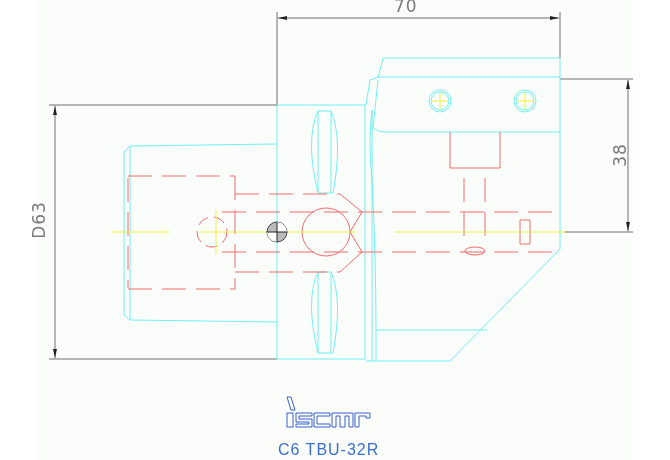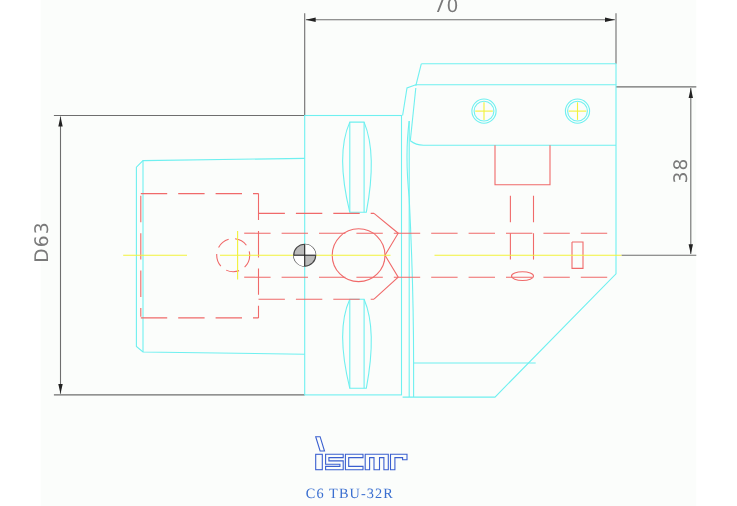--- a/index.html
+++ b/index.html
@@ -3,21 +3,21 @@
   <meta charset="utf-8">
   <style>
     html, body { margin: 0; padding: 0; background: #ffffff; }
     body { width: 670px; height: 460px; position: relative; overflow: hidden; font-family: "DejaVu Sans", sans-serif; }
     #canvas { position: absolute; left: 0; top: 0; width: 670px; height: 460px; }
     .sheet { position: absolute; left: 37px; top: 0; width: 596px; height: 460px; background: #fbfdfb; }
     .dim-text { position: absolute; font-family: "DejaVu Sans", sans-serif; color: #7a7a7a; font-size: 17px; letter-spacing: 1px; }
     .dim-70 { left: 394px; top: -4px; }
     .dim-38 { left: 608px; top: 145px; transform: rotate(-90deg); transform-origin: center; }
     .dim-d63 { left: 20px; top: 210px; transform: rotate(-90deg); transform-origin: center; }
-    .model-label { position: absolute; left: 278px; top: 441px; font-family: Liberation Serif, serif; font-size: 13px; color: #3a6fd0; letter-spacing: 1px; }
+    .model-label { position: absolute; left: 278px; top: 441px; font-family: Liberation Sans, sans-serif; font-size: 16px; color: #3a6fd0; letter-spacing: 1px; }
   </style>
 </head>
 <body>
 
 <div class="sheet"></div>
 
 <svg id="canvas" viewBox="0 0 670 460" xmlns="http://www.w3.org/2000/svg">
 
   <g stroke="#6e6e6e" stroke-width="1" fill="none">
 

